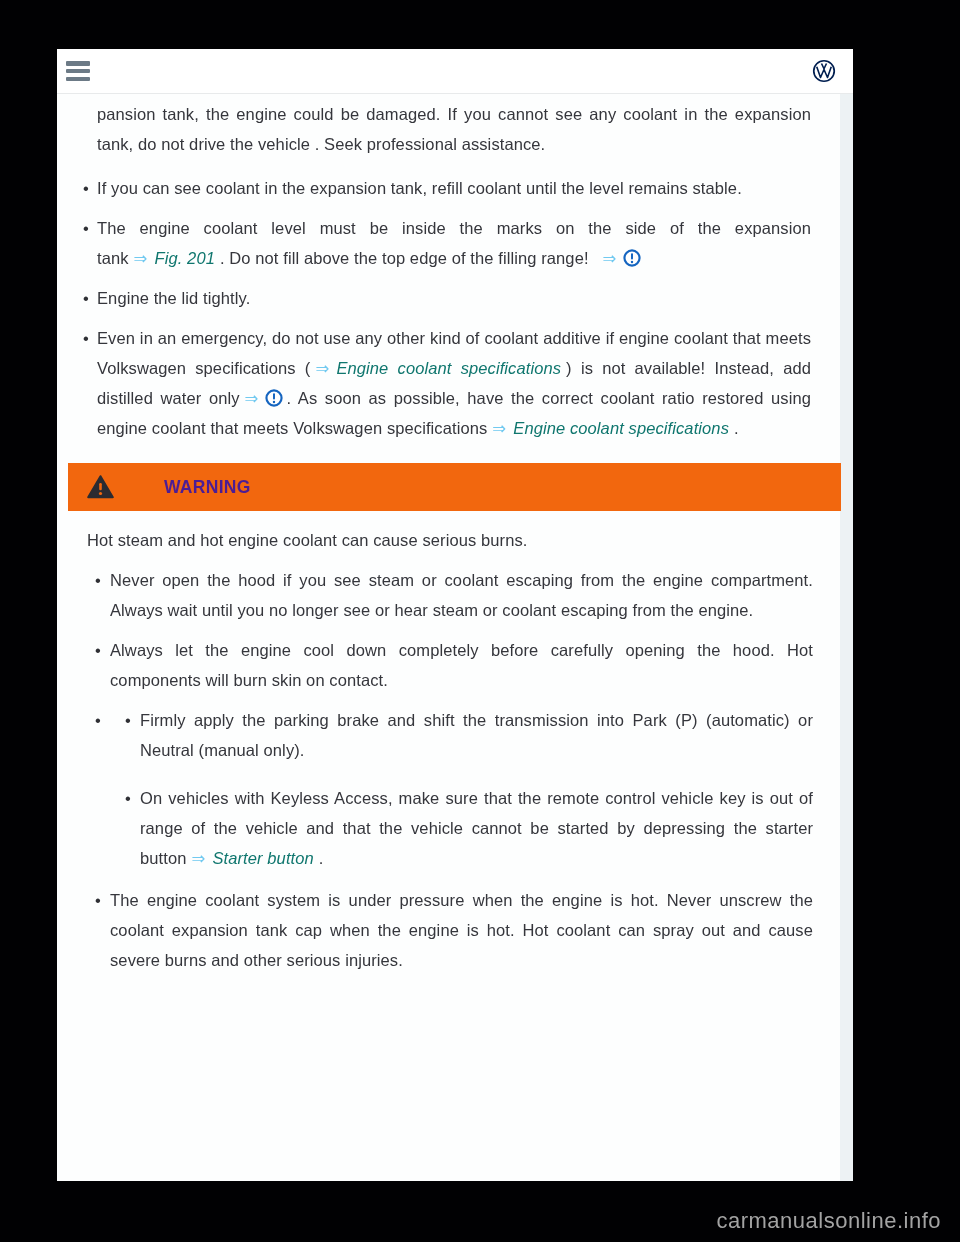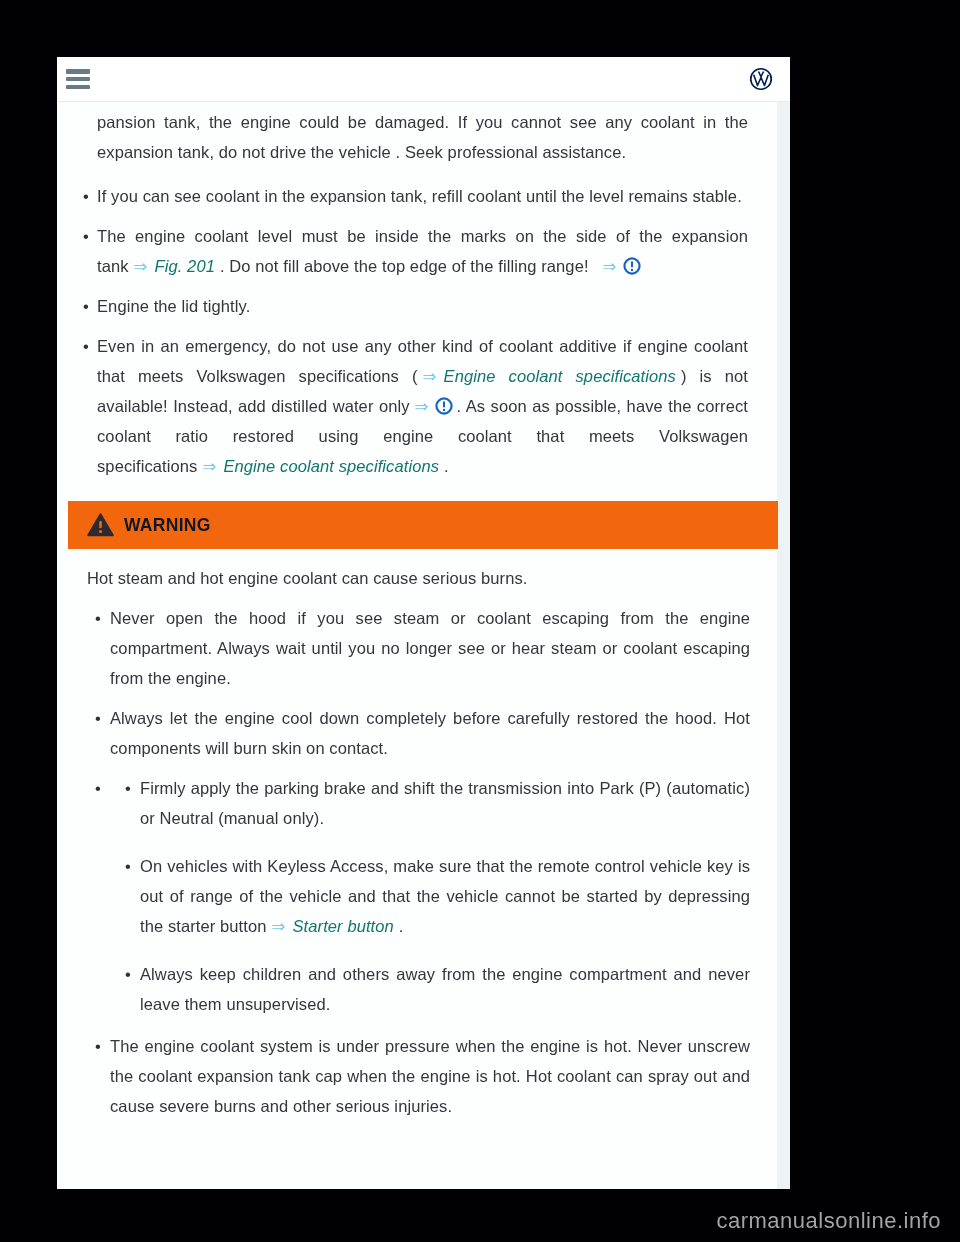--- a/index.html
+++ b/index.html
@@ -2,21 +2,21 @@
 <html><head>
 <meta charset="utf-8">
 <style>
   html,body{margin:0;padding:0;}
   body{
     width:960px;height:1242px;position:relative;overflow:hidden;
     background:#010103;
     font-family:"Liberation Sans","DejaVu Sans",sans-serif;
   }
   .card{
-    position:absolute;left:57px;top:57px;width:733px;height:1132px;
+    position:absolute;left:57px;top:49px;width:796px;height:1132px;
     background:#fdfefe;overflow:hidden;
   }
   .card-header{
     position:relative;height:45px;background:#ffffff;
     border-bottom:1px solid #e8eaeb;
     display:flex;align-items:center;justify-content:space-between;
     padding:0 17px 0 9px;box-sizing:border-box;
   }
   .hamburger{width:24px;height:20px;display:flex;flex-direction:column;justify-content:space-between;cursor:pointer;}
   .hamburger span{display:block;height:4.5px;background:#6c7a86;border-radius:1px;}
@@ -31,21 +31,21 @@
   .intro{margin:0 42px 14px 40px;text-align:justify;}
   ul{list-style:none;padding:0;}
   ul.main{margin:0 42px 0 40px;}
   ul.main>li{position:relative;margin:0 0 10px 0;text-align:justify;}
   ul.main>li::before{content:"•";position:absolute;left:-14px;top:0;color:#2f3035;}
   .warn-banner{
     margin:20px 12px 14px 11px;height:48px;background:#f2670e;
     display:flex;align-items:center;padding-left:19px;box-sizing:border-box;
   }
   .warn-banner .tri{width:27px;height:24px;margin-right:10px;flex:0 0 auto;}
-  .warn-title{font-size:17.5px;font-weight:bold;color:#0f172a;letter-spacing:.3px;}
+  .warn-title{font-size:17.5px;font-weight:bold;color:#4c1d95;letter-spacing:.3px;margin-left:40px;}
   .warn-intro{margin:0 42px 10px 30px;}
   ul.warn{margin:0 40px 0 53px;}
   ul.warn>li{position:relative;margin:0 0 10px 0;text-align:justify;}
   ul.warn>li::before{content:"•";position:absolute;left:-15px;top:0;color:#2f3035;}
   ul.sub{margin:10px 0 0 30px;}
   ul.sub>li{position:relative;margin:0 0 18px 0;text-align:justify;}
   ul.sub>li:last-child{margin-bottom:12px;}
   ul.sub>li::before{content:"•";position:absolute;left:-15px;top:0;color:#2f3035;}
   a.link{color:#0f766e;font-style:italic;text-decoration:none;margin:0 5px;cursor:pointer;white-space:nowrap;}
   .arrow{color:#70c9f0;margin:0 2px 0 5px;font-style:normal;}
@@ -112,32 +112,29 @@
       <span class="warn-title">WARNING</span>
     </div>
 
     <p class="warn-intro">Hot steam and hot engine coolant can cause serious burns.</p>
 
     <ul class="warn">
       <li>
         <span>Never open the hood if you see steam or coolant escaping from the engine compartment. Always wait until you no longer see or hear steam or coolant escaping from the engine.</span>
       </li>
       <li>
-        <span>Always let the engine cool down completely before carefully restored the hood. Hot components will burn skin on contact.</span>
+        <span>Always let the engine cool down completely before carefully opening the hood. Hot components will burn skin on contact.</span>
       </li>
       <li>
         <ul class="sub">
           <li>
             <span>Firmly apply the parking brake and shift the transmission into Park (P) (automatic) or Neutral (manual only).</span>
           </li>
           <li>
             <span>On vehicles with Keyless Access, make sure that the remote control vehicle key is out of range of the vehicle and that the vehicle cannot be started by depressing the starter button</span><span class="arrow">⇒</span><a class="link">Starter button</a><span>.</span>
-          </li>
-          <li>
-            <span>Always keep children and others away from the engine compartment and never leave them unsupervised.</span>
           </li>
         </ul>
       </li>
       <li>
         <span>The engine coolant system is under pressure when the engine is hot. Never unscrew the coolant expansion tank cap when the engine is hot. Hot coolant can spray out and cause severe burns and other serious injuries.</span>
       </li>
     </ul>
 
   </div>
 </div>

